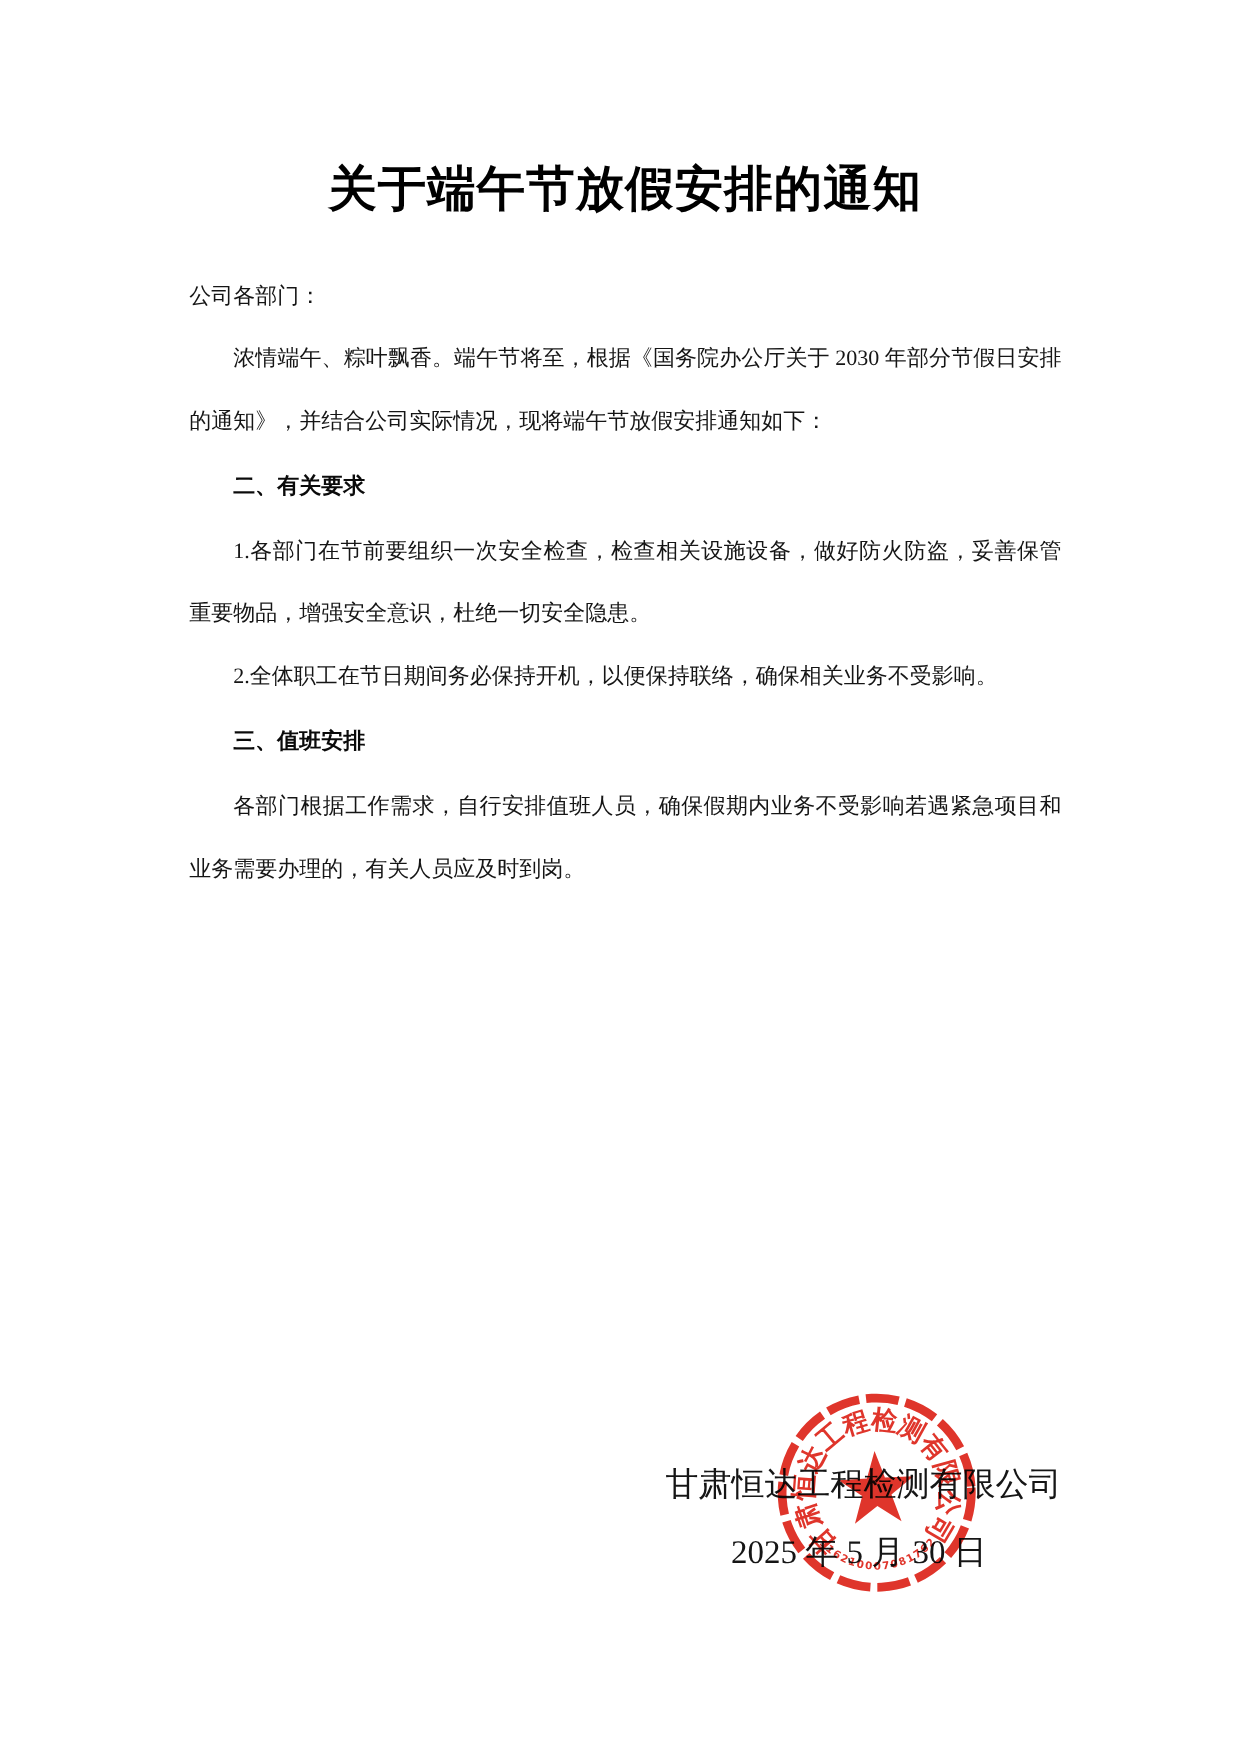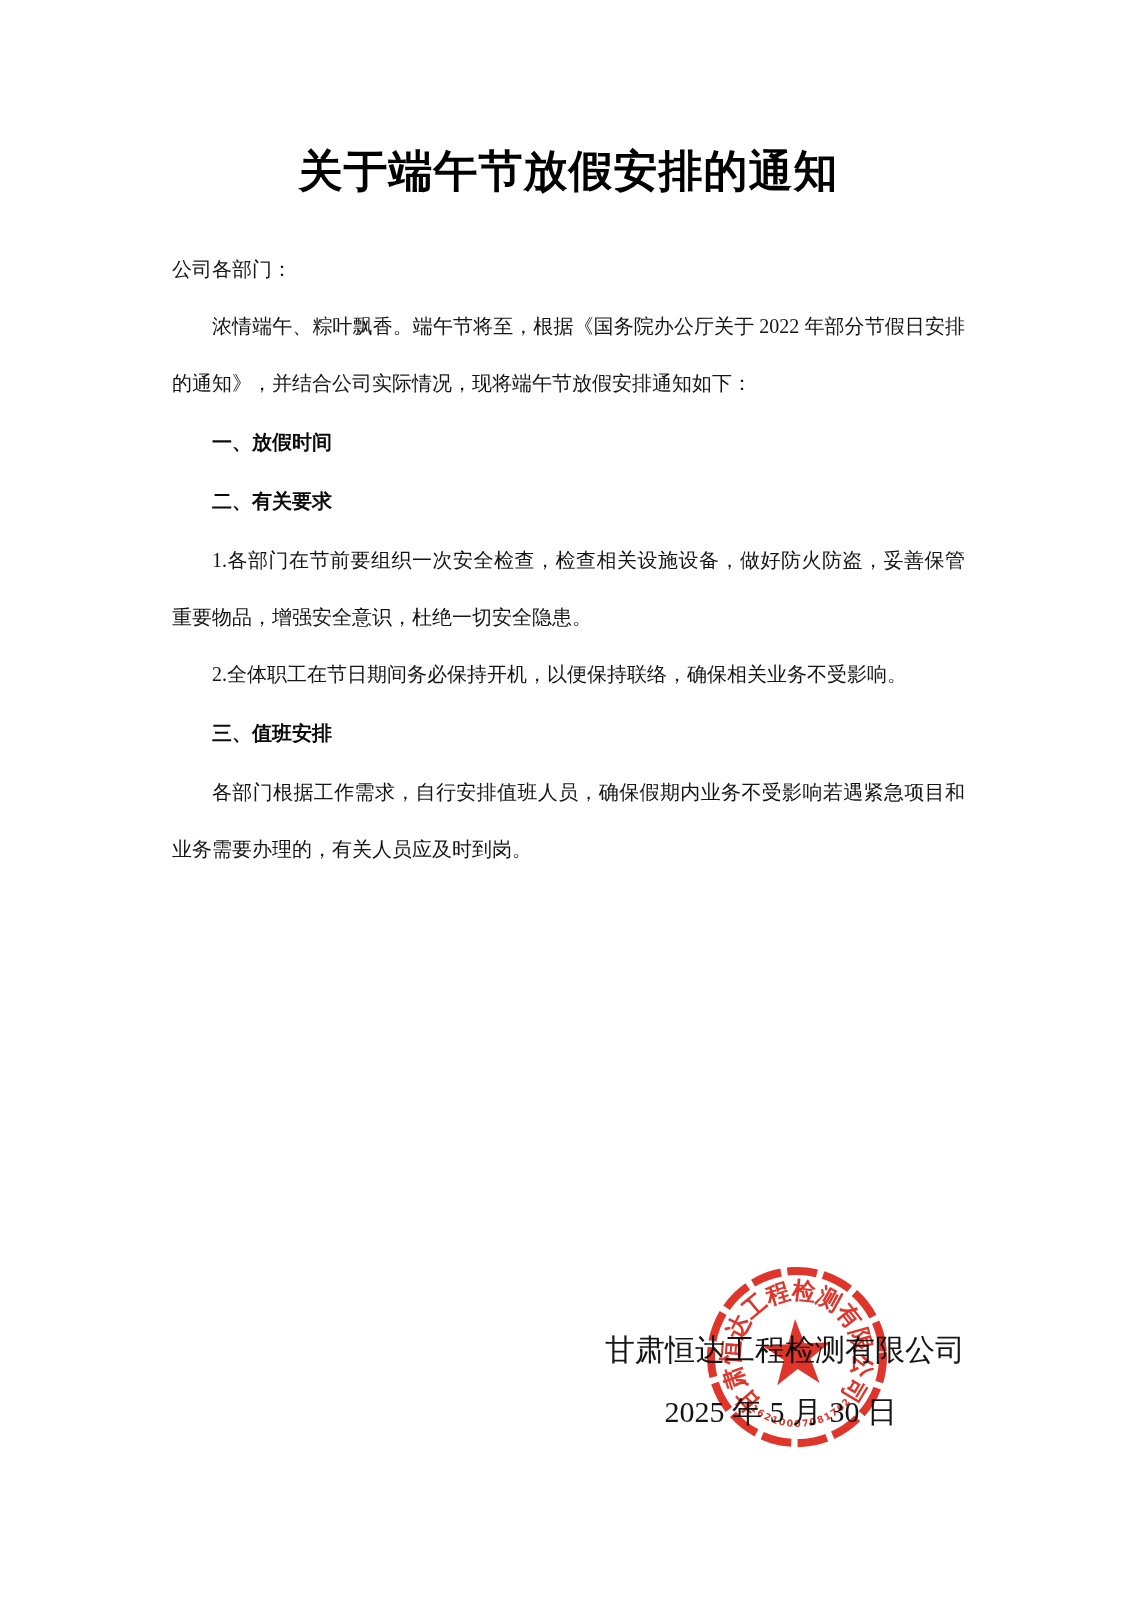--- a/index.html
+++ b/index.html
@@ -83,23 +83,22 @@
 </style>
 </head>
 <body>
 
 <div class="page">
 
   <h1 class="title">关于端午节放假安排的通知</h1>
 
   <div class="content">
     <p>公司各部门：</p>
-    <p class="indent">浓情端午、粽叶飘香。端午节将至，根据《国务院办公厅关于 2022 年部分节假日安排的通知》，并结合公司实际情况，现将端午节放假安排通知如下：</p>
+    <p class="indent">浓情端午、粽叶飘香。端午节将至，根据《国务院办公厅关于 2030 年部分节假日安排的通知》，并结合公司实际情况，现将端午节放假安排通知如下：</p>
 
-    <p class="heading">一、放假时间</p>
 
     <p class="heading">二、有关要求</p>
     <p class="indent">1.各部门在节前要组织一次安全检查，检查相关设施设备，做好防火防盗，妥善保管重要物品，增强安全意识，杜绝一切安全隐患。</p>
     <p class="indent">2.全体职工在节日期间务必保持开机，以便保持联络，确保相关业务不受影响。</p>
 
     <p class="heading">三、值班安排</p>
     <p class="indent">各部门根据工作需求，自行安排值班人员，确保假期内业务不受影响若遇紧急项目和业务需要办理的，有关人员应及时到岗。</p>
   </div>
 
   <div class="signature">

